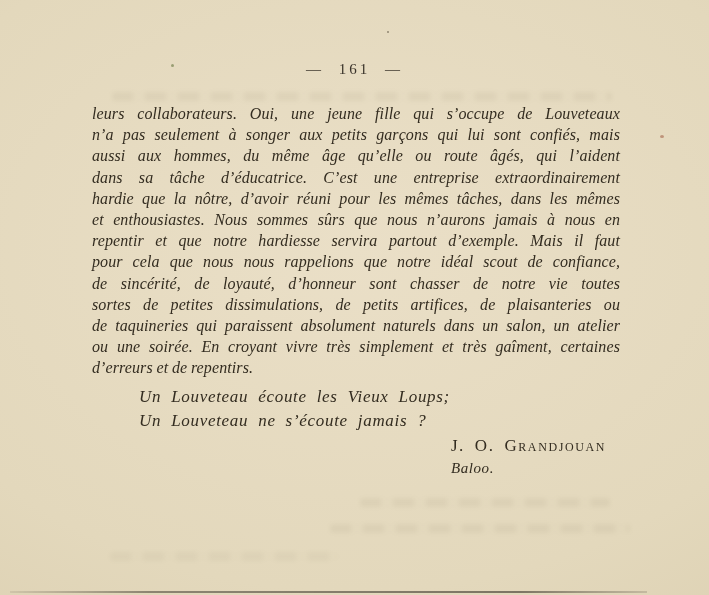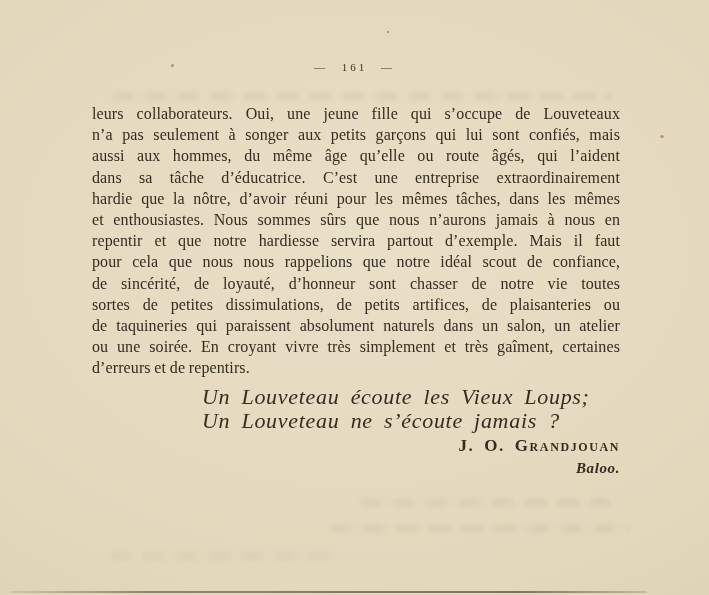--- a/index.html
+++ b/index.html
@@ -41,60 +41,61 @@
   .bleed4 { left: 110px; top: 552px; width: 230px; opacity:.4; }
   .speck { position: absolute; border-radius: 50%; pointer-events: none; }
   .speck-green { left: 171px; top: 64px;  width: 3px; height: 3px; background: #7f8a58; opacity: .75; }
   .speck-red   { left: 660px; top: 135px; width: 4px; height: 3px; background: #a5664c; opacity: .6; }
   .speck-dot   { left: 387px; top: 31px;  width: 2px; height: 2px; background: #6d6450; opacity: .7; }
 
   .pagenum {
     position: absolute;
     top: 61px; left: 0; right: 0;
     text-align: center;
-    font-size: 11px;
+    font-size: 15px;
     letter-spacing: 3px;
     word-spacing: 8px;
     color: #3a332a;
   }
 
   .content {
     position: absolute;
     left: 92px; top: 103px;
     width: 528px;
     font-size: 16px;
     line-height: 21.2px;
     letter-spacing: 0.1px;
   }
   .para .line {
     text-align: justify;
     text-align-last: justify;
     word-spacing: -0.4px;
     white-space: normal;
+    font-style: italic;
   }
   .para .line.para-last { text-align-last: left; }
   .para .line.indent { text-indent: 28px; }
 
   .quote {
     margin-top: 6px;
-    margin-left: 110px;
+    margin-left: 47px;
     font-style: italic;
-    font-size: 22px;
+    font-size: 17px;
     line-height: 24px;
     letter-spacing: 0.7px;
     word-spacing: 5px;
   }
   .quote .line { text-align: left; }
 
   .signature {
     margin-top: 2px;
     margin-left: auto;
+    margin-right: 14px;
     width: max-content;
-    text-align: right;
-    font-weight: bold;
+    text-align: left;
   }
   .sig-name {
     font-variant: small-caps;
     font-size: 17px;
     letter-spacing: 1.6px;
     word-spacing: 4px;
     line-height: 22px;
   }
   .sig-alias {
     font-style: italic;

